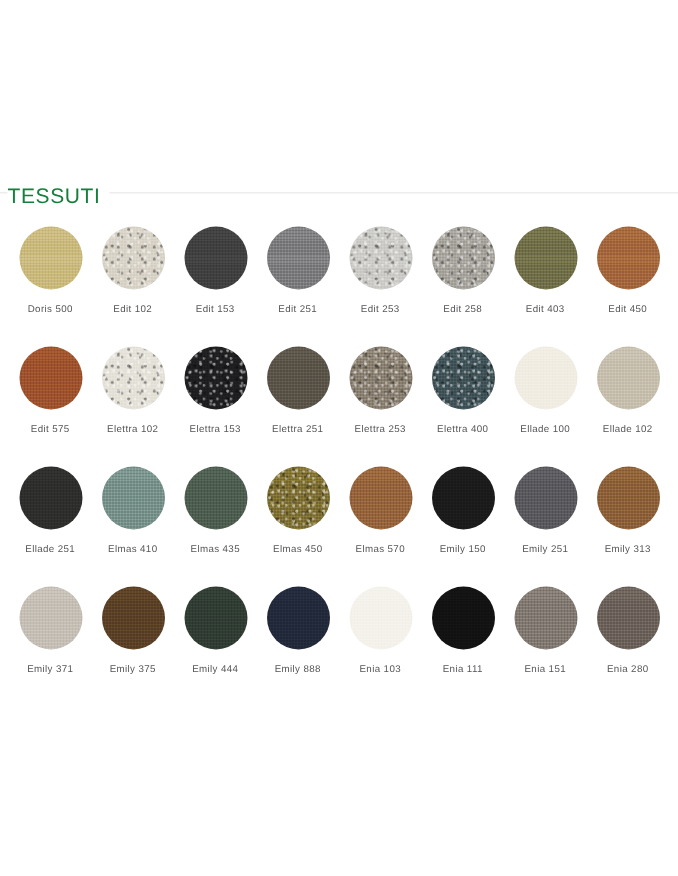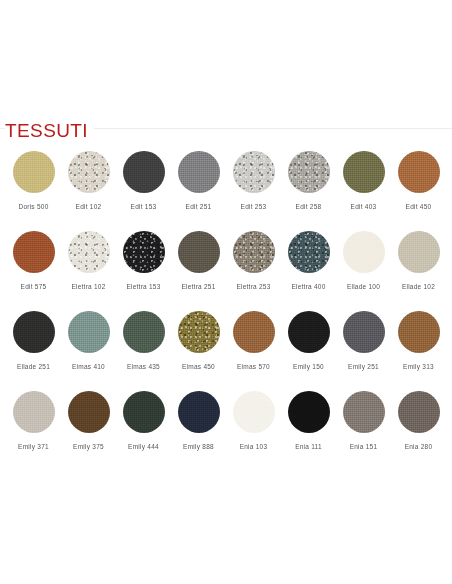--- a/index.html
+++ b/index.html
@@ -41,23 +41,23 @@
     top: 6px;
     height: 1px;
     background: #ededed;
   }
 
   .section-title {
     position: relative;
     display: inline-block;
     background: #ffffff;
     padding-right: 6px;
-    font-size: 19px;
+    font-size: 14px;
     letter-spacing: 0.4px;
-    color: #b91c1c;
+    color: #15803d;
     line-height: 17px;
   }
 
   .grid {
     padding: 0 6px;
     box-sizing: border-box;
   }
 
   .row {
     display: flex;

